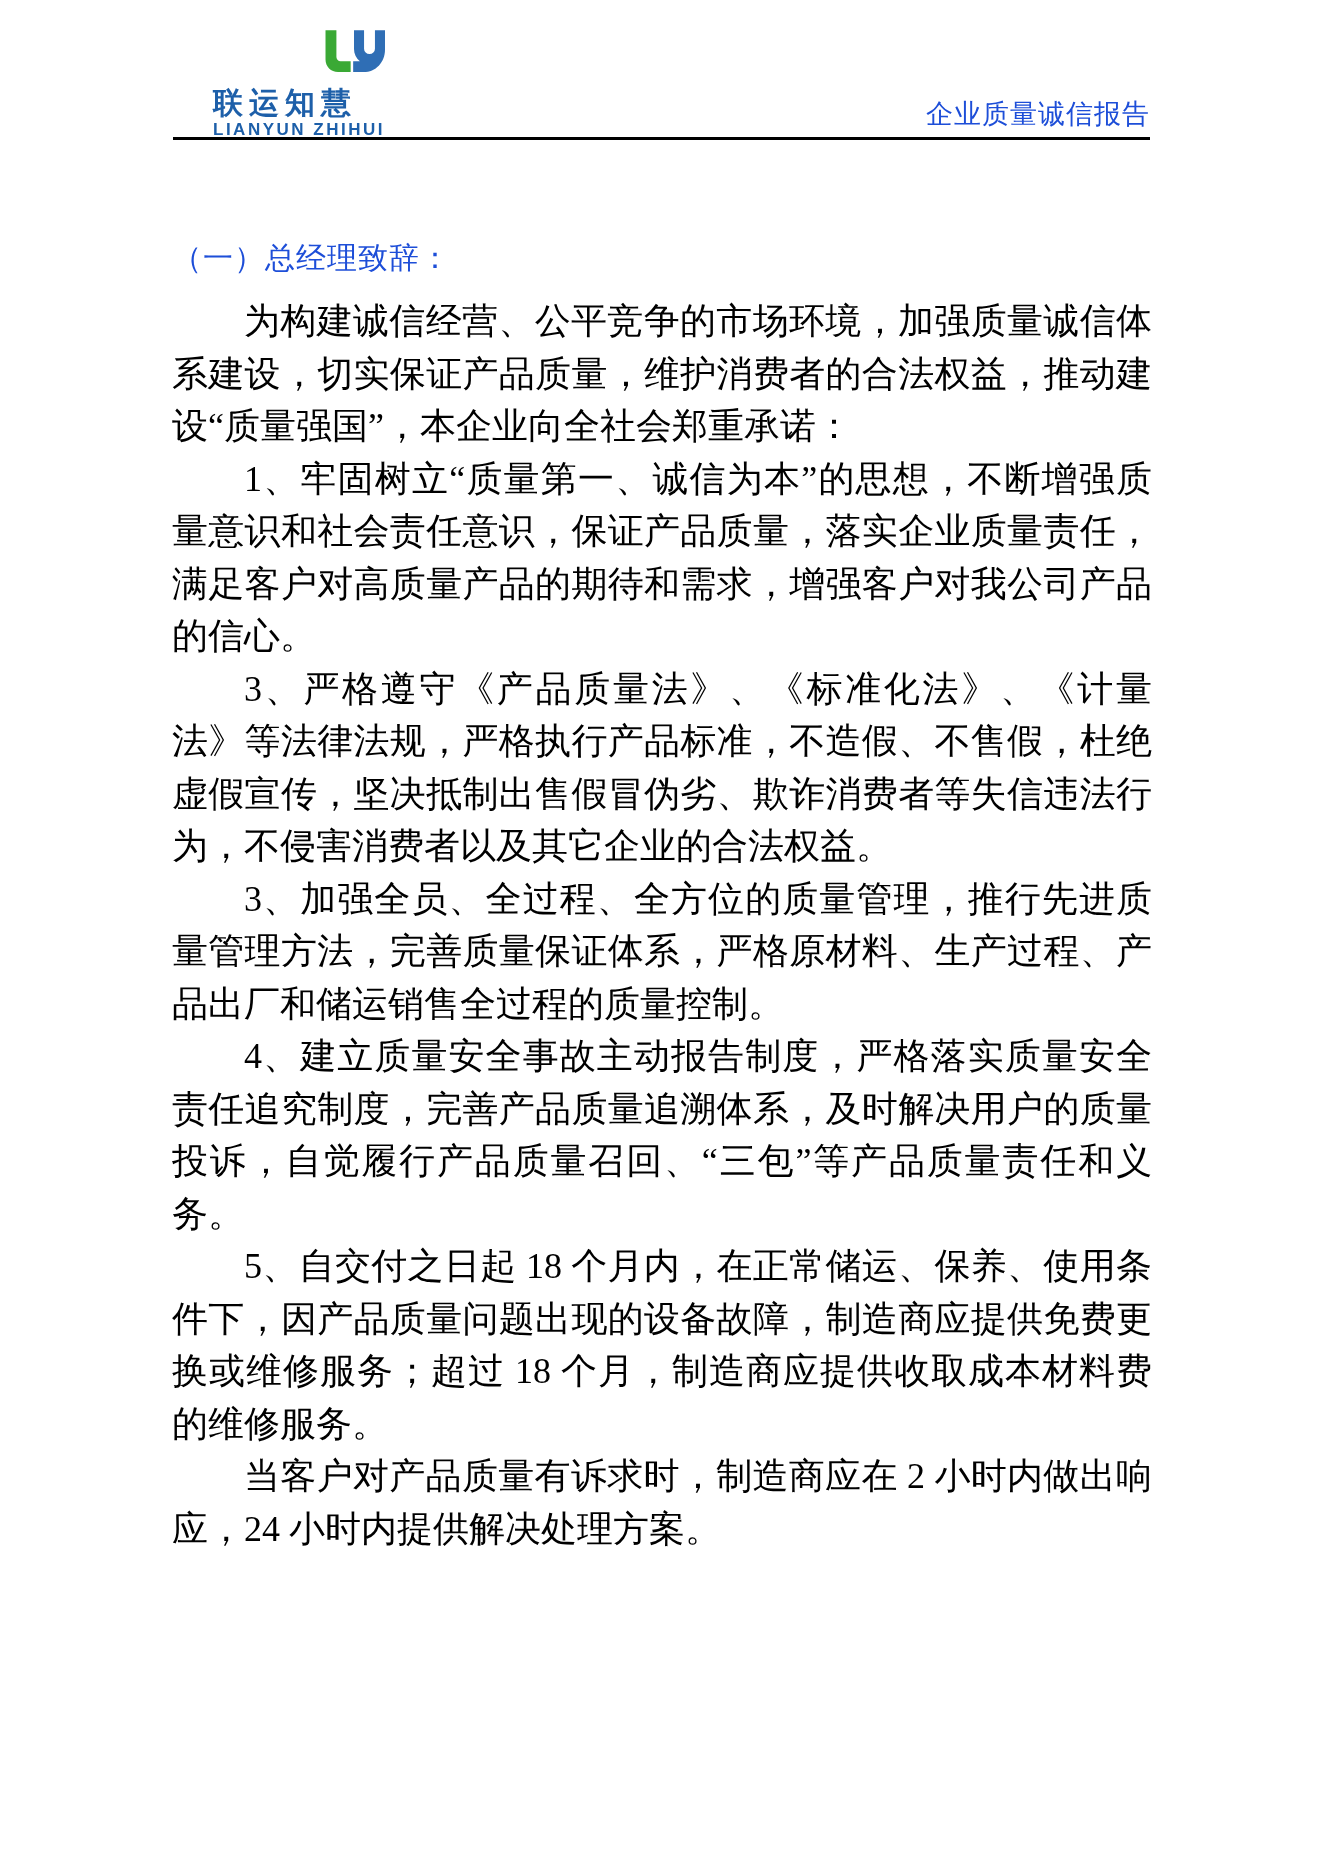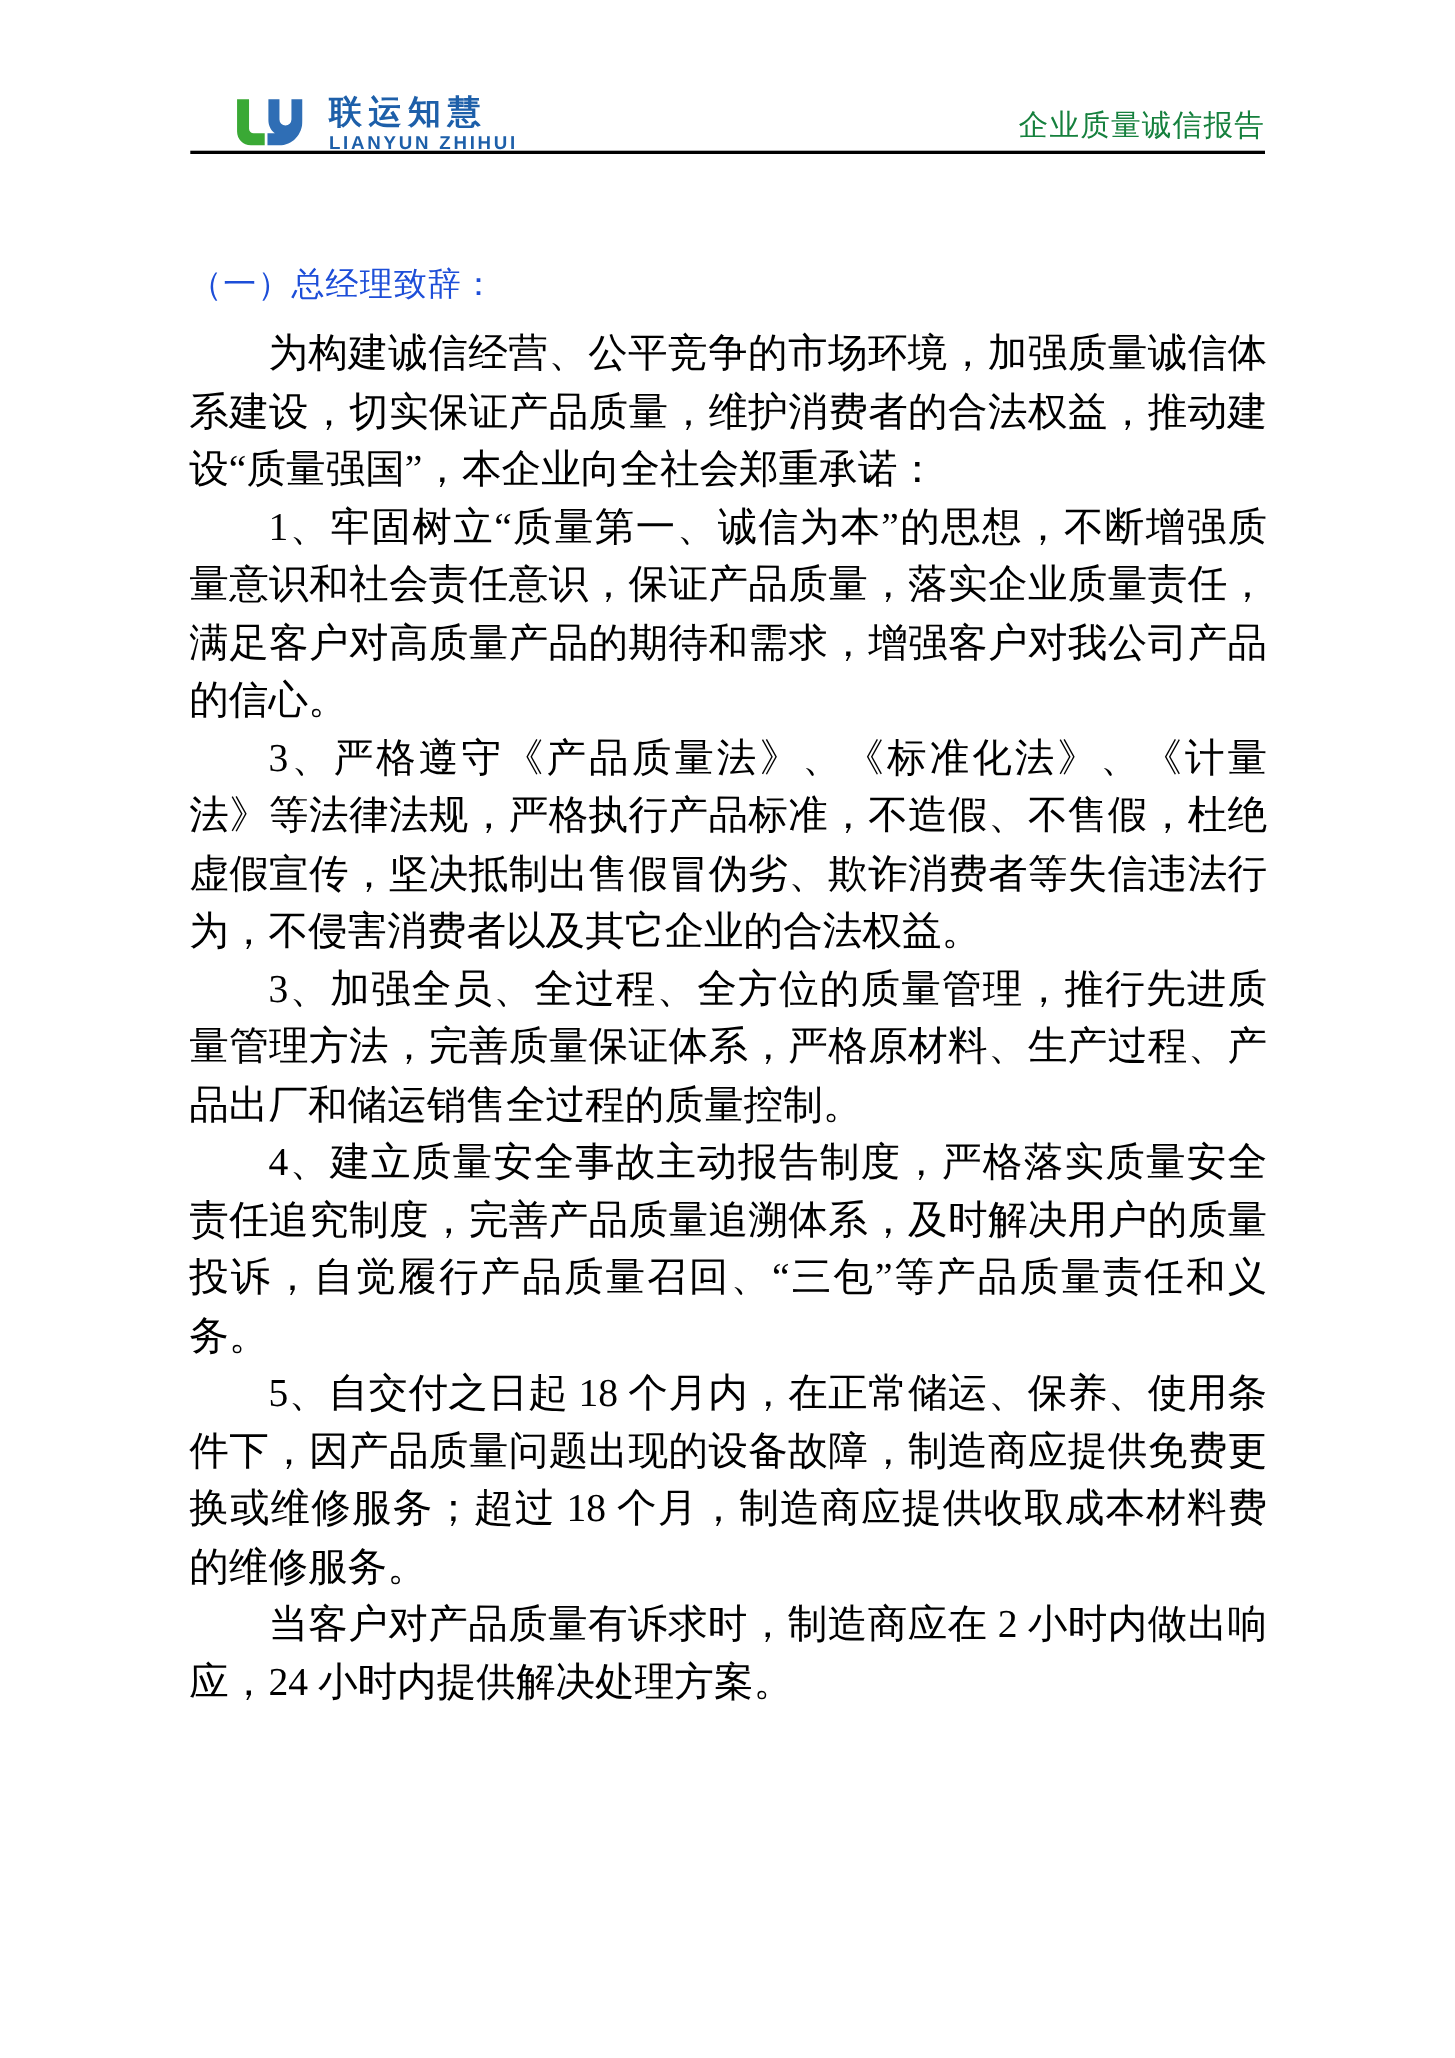--- a/index.html
+++ b/index.html
@@ -20,22 +20,23 @@
     right: 173px;
     top: 70px;
     height: 68px;
     display: flex;
     align-items: flex-end;
     justify-content: space-between;
   }
   .logo {
     display: flex;
     align-items: flex-end;
-    gap: 24px;
+    gap: 10px;
     padding-left: 40px;
+    flex-direction: column;
   }
   .logo-icon { width: 62px; height: 52px; display: block; }
   .logo-text { display: flex; flex-direction: column; line-height: 1; }
   .logo-cn {
     font-family: "Liberation Sans", "DejaVu Sans", sans-serif;
     font-weight: bold;
     font-size: 30px;
     letter-spacing: 6px;
     color: #1d5fa9;
     white-space: nowrap;
@@ -44,21 +45,21 @@
     font-family: "Liberation Sans", "DejaVu Sans", sans-serif;
     font-weight: bold;
     font-size: 17px;
     letter-spacing: 2.5px;
     color: #1d5fa9;
     margin-top: 3px;
     white-space: nowrap;
   }
   .doc-title {
     font-size: 27px;
-    color: #15803d;
+    color: #1d4ed8;
     letter-spacing: 1px;
     padding-bottom: 6px;
     white-space: nowrap;
   }
   .header-rule {
     position: absolute;
     left: 173px;
     right: 173px;
     top: 137px;
     height: 3px;

